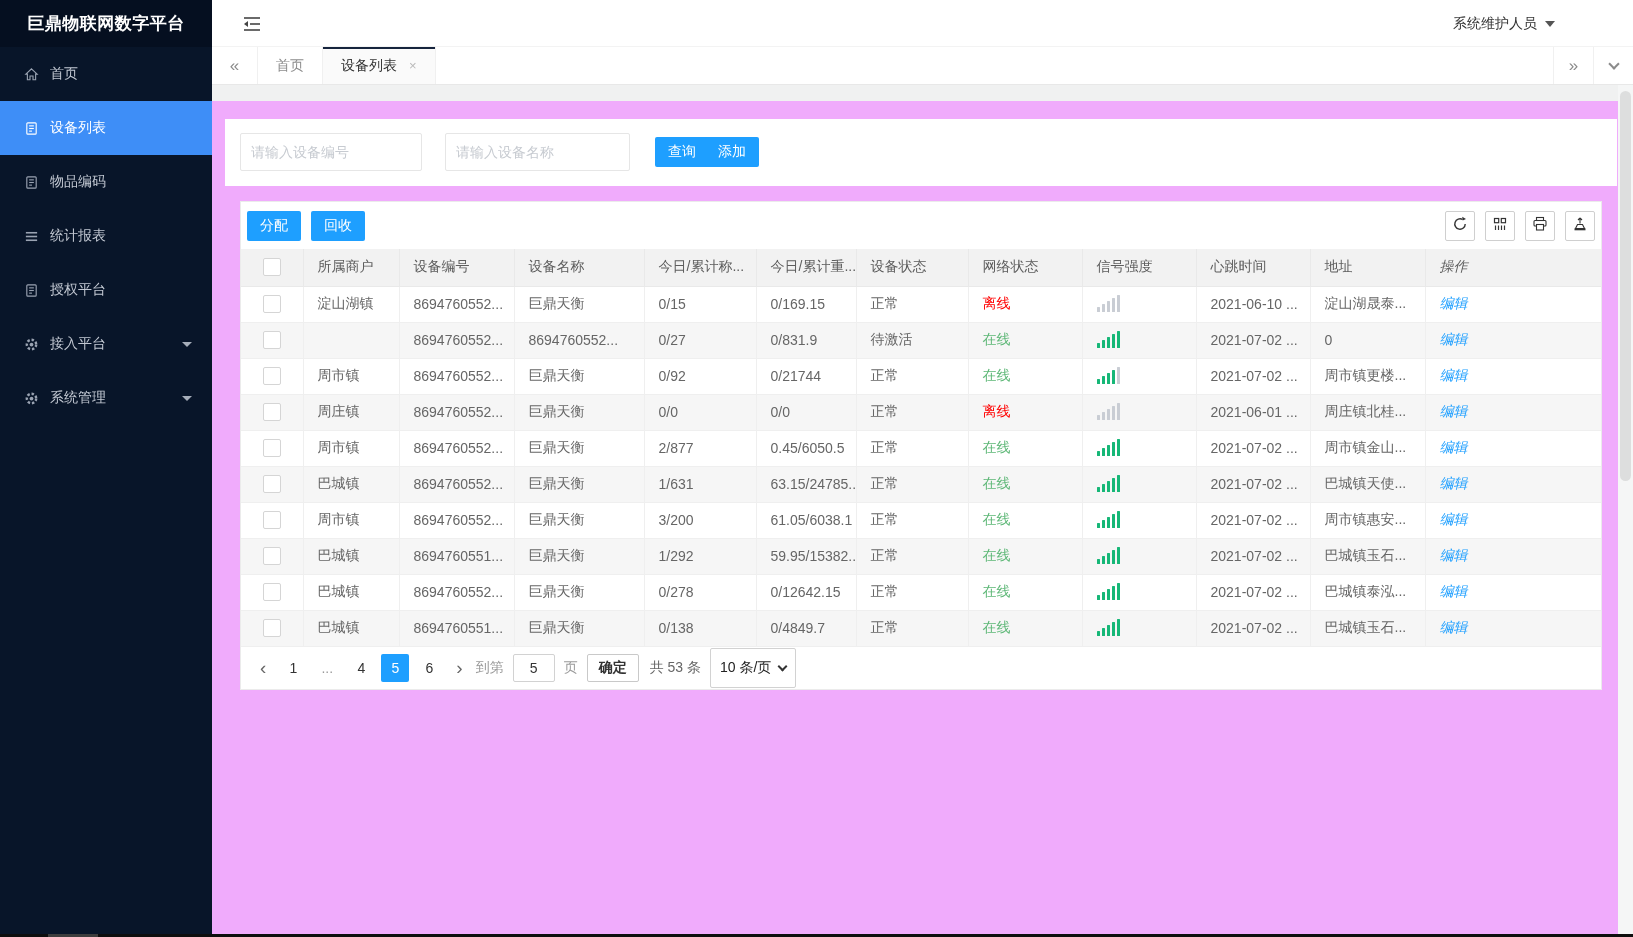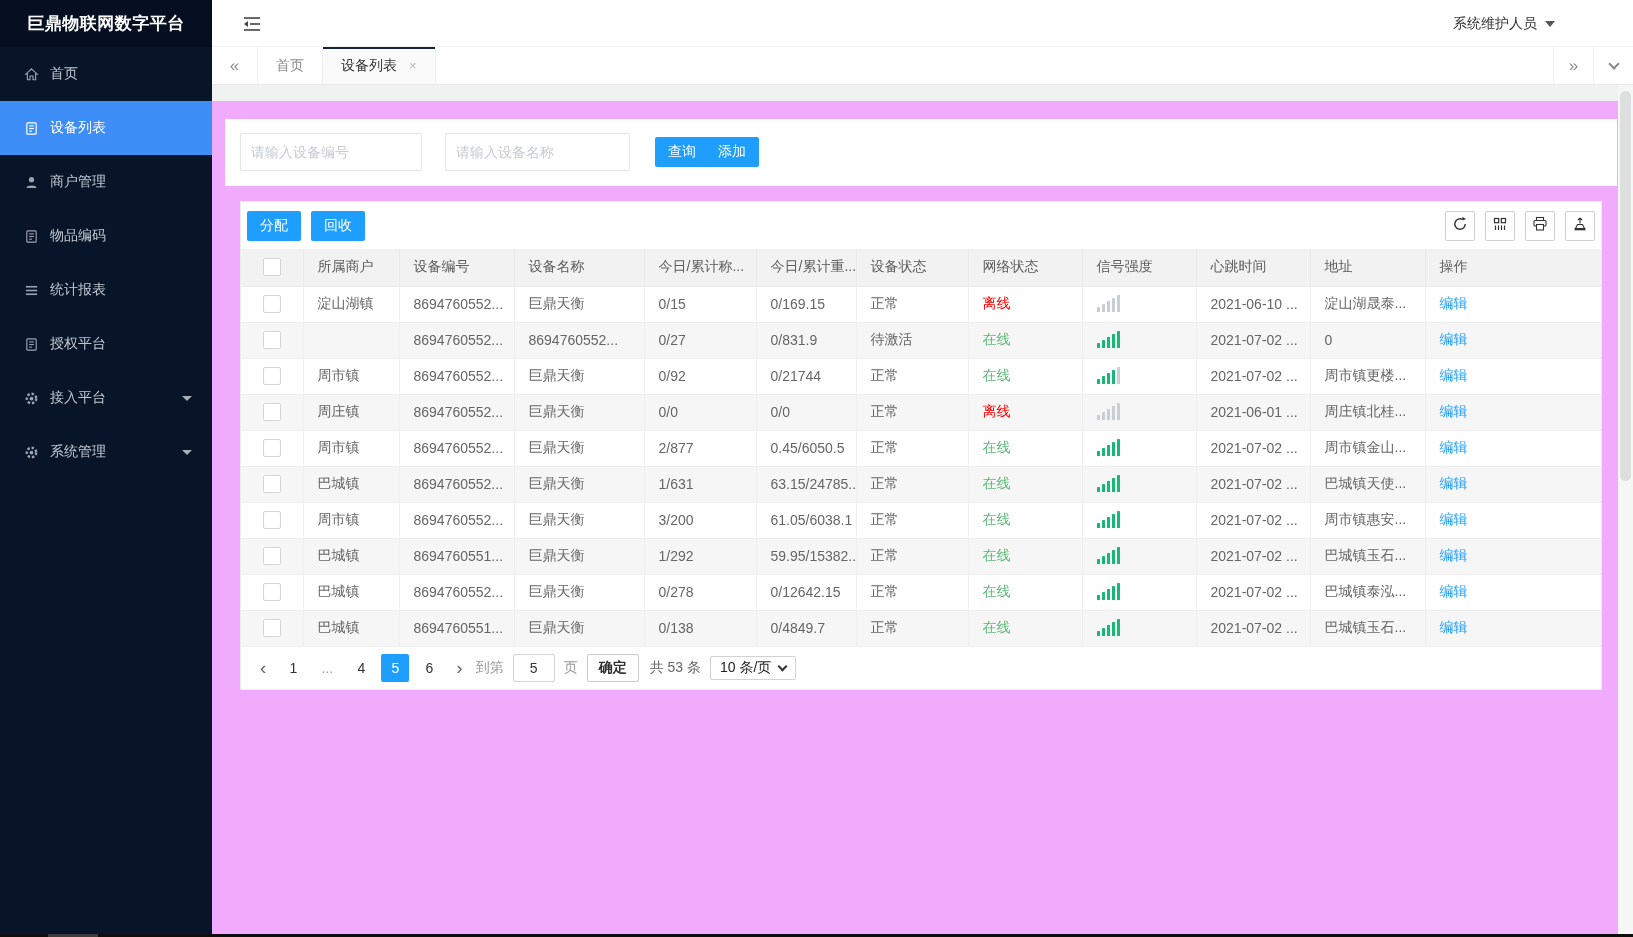--- a/index.html
+++ b/index.html
@@ -54,21 +54,21 @@
   .card-toolbar { height:47px; display:flex; align-items:center; padding:0 6px; gap:10px;}
   .tool-icons { margin-left:auto; display:flex; gap:10px;}
   .icon-btn { width:30px; height:30px; background:#fff; border:1px solid #cfcfcf; border-radius:2px;
     display:flex; align-items:center; justify-content:center; color:#333; cursor:pointer;}
 
   table { width:100%; border-collapse:collapse; table-layout:fixed;}
   th { height:37px; background:#f2f2f2; font-weight:normal; font-size:14px; color:#5d5d5d; text-align:left;
     padding:0 0 0 14px; border-right:1px solid #e9e9e9; border-bottom:1px solid #e9e9e9; white-space:nowrap; overflow:hidden;}
   td { height:36px; font-size:14px; color:#666; padding:0 0 0 14px; border-right:1px solid #efefef;
     border-bottom:1px solid #efefef; white-space:nowrap; overflow:hidden;}
-  th:last-child, td:last-child { border-right:none;}
+  th:last-child, td:last-child { border-right:none;font-style:italic;}
   tbody tr:nth-child(even) { background:#f6f6f6;}
   th.cb-col, td.cb-col { padding:0; text-align:center;}
   .cb { width:18px; height:18px; border:1px solid #d5d5d5; border-radius:2px; background:#fff; display:inline-block;
     vertical-align:middle; cursor:pointer;}
   .st-online { color:#5fb878;}
   .st-offline { color:#ff0000;}
   .signal { display:inline-flex; align-items:flex-end; gap:2px; height:18px;}
   .signal i { width:3px; display:inline-block; border-radius:0.5px;}
   .sig-on { background:#16b777;}
   .sig-off { background:#c9cdd4;}
@@ -78,21 +78,21 @@
   .pg-arrow { font-size:19px; color:#666; cursor:pointer; padding:0 4px; line-height:1;}
   .pg-num { min-width:28px; height:28px; line-height:28px; text-align:center; color:#333; cursor:pointer; border-radius:2px;}
   .pg-num.ellipsis { color:#9a9a9a; cursor:default;}
   .pg-num.active { background:#1e9fff; color:#fff; cursor:default;}
   .pg-goto-label, .pg-unit { color:#9a9a9a;}
   .pg-input { width:42px; height:28px; border:1px solid #d2d2d2; border-radius:2px; text-align:center; font-size:14px;
     color:#333; outline:none;}
   .pg-confirm { height:28px; padding:0 11px; background:#fff; border:1px solid #c9c9c9; border-radius:2px;
     font-size:14px; font-weight:bold; color:#333; cursor:pointer;}
   .pg-total { color:#666; margin-left:2px;}
-  .pg-size { height:24px; border:1px solid #d2d2d2; border-radius:2px; display:flex; align-items:center;
+  .pg-size { height:40px; border:1px solid #d2d2d2; border-radius:2px; display:flex; align-items:center;
     padding:0 9px; gap:8px; color:#222; cursor:pointer; background:#fff;}
   .pg-size .chev { border-color:#333; width:7px; height:7px; margin-top:-3px;}
 
   
   .v-scroll { position:absolute; right:0; top:85px; width:15px; height:849px; background:#f5f6f6; z-index:6;}
   .v-thumb { position:absolute; left:2px; top:6px; width:11px; height:390px; background:#dddede; border-radius:6px;}
   .h-scroll { position:absolute; left:0; bottom:0; width:1633px; height:3px; background:#0e0e0e; z-index:9;}
   .h-thumb { position:absolute; left:48px; top:0; width:50px; height:3px; background:#3d3d3d;}
 </style>
 </head>
@@ -112,29 +112,20 @@
       <div class="menu-item active">
         <span class="mi-icon">
           <svg viewBox="0 0 16 16" width="15" height="15">
             <rect x="3" y="2" width="10" height="12" rx="1" fill="none" stroke="currentColor" stroke-width="1.2"></rect>
             <line x1="5.5" y1="5.2" x2="10.5" y2="5.2" stroke="currentColor" stroke-width="1.2"></line>
             <line x1="5.5" y1="8" x2="10.5" y2="8" stroke="currentColor" stroke-width="1.2"></line>
             <line x1="5.5" y1="10.8" x2="8.5" y2="10.8" stroke="currentColor" stroke-width="1.2"></line>
           </svg>
         </span>
         <span class="mi-label">设备列表</span>
-      </div>
-      <div class="menu-item">
-        <span class="mi-icon">
-          <svg viewBox="0 0 16 16" width="15" height="15">
-            <circle cx="8" cy="5" r="2.8" fill="currentColor"></circle>
-            <path d="M2.6 13.8 C2.6 10.3 13.4 10.3 13.4 13.8 Z" fill="currentColor"></path>
-          </svg>
-        </span>
-        <span class="mi-label">商户管理</span>
       </div>
       <div class="menu-item">
         <span class="mi-icon">
           <svg viewBox="0 0 16 16" width="15" height="15">
             <rect x="3" y="2" width="10" height="12" rx="1" fill="none" stroke="currentColor" stroke-width="1.2"></rect>
             <line x1="5.5" y1="5.2" x2="10.5" y2="5.2" stroke="currentColor" stroke-width="1.2"></line>
             <line x1="5.5" y1="8" x2="10.5" y2="8" stroke="currentColor" stroke-width="1.2"></line>
             <line x1="5.5" y1="10.8" x2="8.5" y2="10.8" stroke="currentColor" stroke-width="1.2"></line>
           </svg>
         </span>

